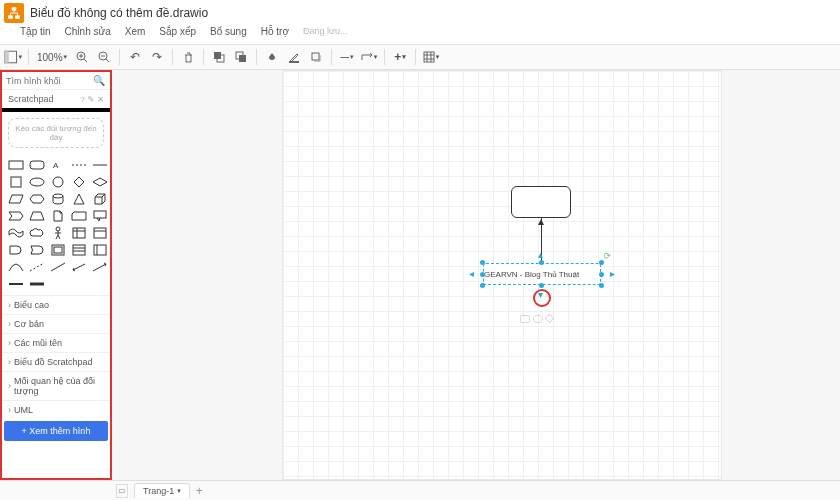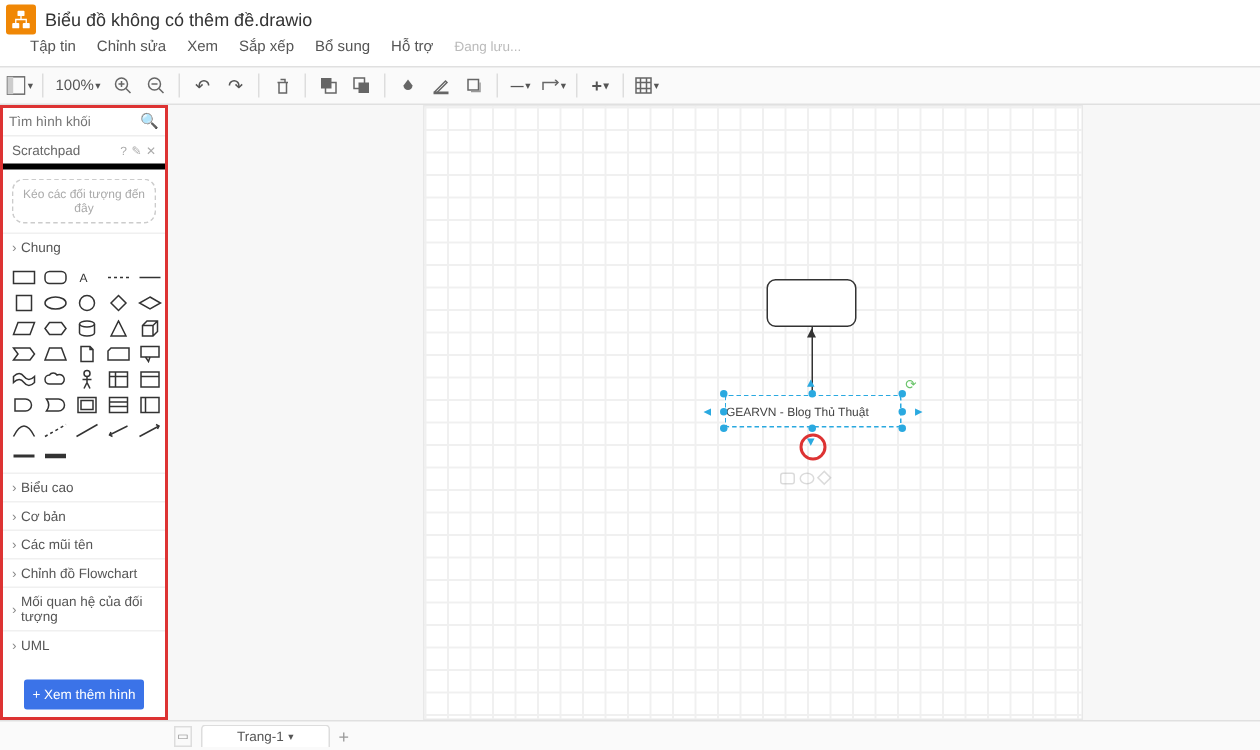--- a/index.html
+++ b/index.html
@@ -22,35 +22,35 @@
 .search input { border: none; outline: none; font-size: 9px; flex: 1; color: #999; width: 80px; }
 .search-ic { color: #999; font-size: 10px; }
 .panel-head { padding: 4px 6px; font-size: 9px; color: #666; display: flex; align-items: center; justify-content: space-between; border-bottom: 4px solid #000000; }
 .panel-head .tools { display: flex; gap: 3px; color: #aaa; font-size: 8px; }
 .scratch-body { padding: 6px; }
 .scratch-drop { border: 1px dashed #ccc; border-radius: 8px; padding: 5px 4px; font-size: 8px; color: #aaa; text-align: center; }
 .cat { padding: 4px 6px; font-size: 9px; color: #555; border-top: 1px solid #f0f0f0; cursor: pointer; display: flex; align-items: center; }
 .cat::before { content: "›"; margin-right: 3px; font-size: 9px; color: #888; }
 .shapes-grid { display: grid; grid-template-columns: repeat(5, 1fr); gap: 3px; padding: 4px 5px; }
 .shape-cell { width: 18px; height: 14px; display: flex; align-items: center; justify-content: center; }
-.more-btn { margin: 14px; background: #3b73e8; color: #fff; font-size: 9px; padding: 5px 4px; text-align: center; border-radius: 2px; cursor: pointer; }
+.more-btn { margin: 2px; background: #3b73e8; color: #fff; font-size: 9px; padding: 5px 4px; text-align: center; border-radius: 2px; cursor: pointer; }
 .canvas-wrap { flex: 1; position: relative; background: #f7f7f7; overflow: hidden; }
 .canvas { position: absolute; left: 170px; top: 0; width: 440px; height: 410px; background: #fff; background-image: linear-gradient(#f0f0f0 1px, transparent 1px), linear-gradient(90deg, #f0f0f0 1px, transparent 1px); background-size: 15px 15px; border: 1px solid #e8e8e8; }
 .shape-rect { position: absolute; border: 1px solid #333; border-radius: 6px; background: #fff; }
 .shape-sel { position: absolute; border: 1px dashed #2aa9e0; background: #fff; border-radius: 3px; display: flex; align-items: center; justify-content: flex-start; font-size: 8px; color: #444; }
 .handle { position: absolute; width: 5px; height: 5px; background: #2aa9e0; border-radius: 50%; }
 .arrow-out { position: absolute; color: #2aa9e0; font-size: 10px; }
 .rot { position: absolute; color: #6ac46a; font-size: 9px; top: -12px; right: -10px; }
 .edge { position: absolute; width: 1px; background: #333; }
 .arrow-head { position: absolute; width: 0; height: 0; border-left: 3px solid transparent; border-right: 3px solid transparent; border-bottom: 6px solid #333; }
 .red-circle { position: absolute; width: 18px; height: 18px; border: 2px solid #d33; border-radius: 50%; }
 .mini-shapes { position: absolute; display: flex; gap: 3px; opacity: 0.35; }
 .mini { width: 10px; height: 8px; border: 1px solid #999; }
 .footer { height: 20px; border-top: 1px solid #e0e0e0; display: flex; align-items: center; padding-left: 116px; background: #fafafa; }
-.page-tab { background: #fff; border: 1px solid #ddd; border-bottom: none; padding: 2px 23px; font-size: 9px; color: #555; border-radius: 3px 3px 0 0; display: flex; align-items: center; gap: 3px; }
+.page-tab { background: #fff; border: 1px solid #ddd; border-bottom: none; padding: 2px 8px; font-size: 9px; color: #555; border-radius: 3px 3px 0 0; display: flex; align-items: center; gap: 3px; }
 .add-page { margin-left: 6px; color: #999; font-size: 12px; cursor: pointer; }
 .footer-left { width: 12px; height: 14px; border: 1px solid #ddd; margin-right: 6px; display:flex;align-items:center;justify-content:center;font-size:8px;color:#888; }
 </style>
 </head>
 <body>
 
 <div class="titlebar">
   <div class="logo">
     <svg viewBox="0 0 24 24">
         <rect x="8" y="2" width="8" height="6" rx="1" fill="#fff"></rect>
@@ -174,21 +174,20 @@
       <span>Scratchpad</span>
       <span class="tools">
           <span>?</span>
           <span>✎</span>
           <span>✕</span>
         </span>
     </div>
     <div class="scratch-body">
       <div class="scratch-drop">Kéo các đối tượng đến đây</div>
     </div>
-    <div class="cat">Chung</div>
     <div class="shapes-grid">
       <div class="shape-cell">
           <svg width="16" height="10">
             <rect x="1" y="1" width="14" height="8" fill="none" stroke="#333"></rect>
           </svg>
         </div>
       <div class="shape-cell">
           <svg width="16" height="10">
             <rect x="1" y="1" width="14" height="8" rx="3" fill="none" stroke="#333"></rect>
           </svg>
@@ -381,21 +380,21 @@
         </div>
       <div class="shape-cell">
           <svg width="16" height="4">
             <line x1="1" y1="2" x2="15" y2="2" stroke="#333" stroke-width="3"></line>
           </svg>
         </div>
     </div>
     <div class="cat">Biểu cao</div>
     <div class="cat">Cơ bản</div>
     <div class="cat">Các mũi tên</div>
-    <div class="cat">Chỉnh đồ Flowchart</div>
+    <div class="cat">Biểu đồ Scratchpad</div>
     <div class="cat">Mối quan hệ của đối tượng</div>
     <div class="cat">UML</div>
     <div class="more-btn">+ Xem thêm hình</div>
   </div>
 
   <div class="canvas-wrap">
     <div class="canvas">
       <div class="shape-rect" style="left:228px; top:115px; width:60px; height:32px;"></div>
       <div class="edge" style="left:258px; top:147px; height:45px;"></div>
       <div class="arrow-head" style="left:255px; top:148px;"></div>

